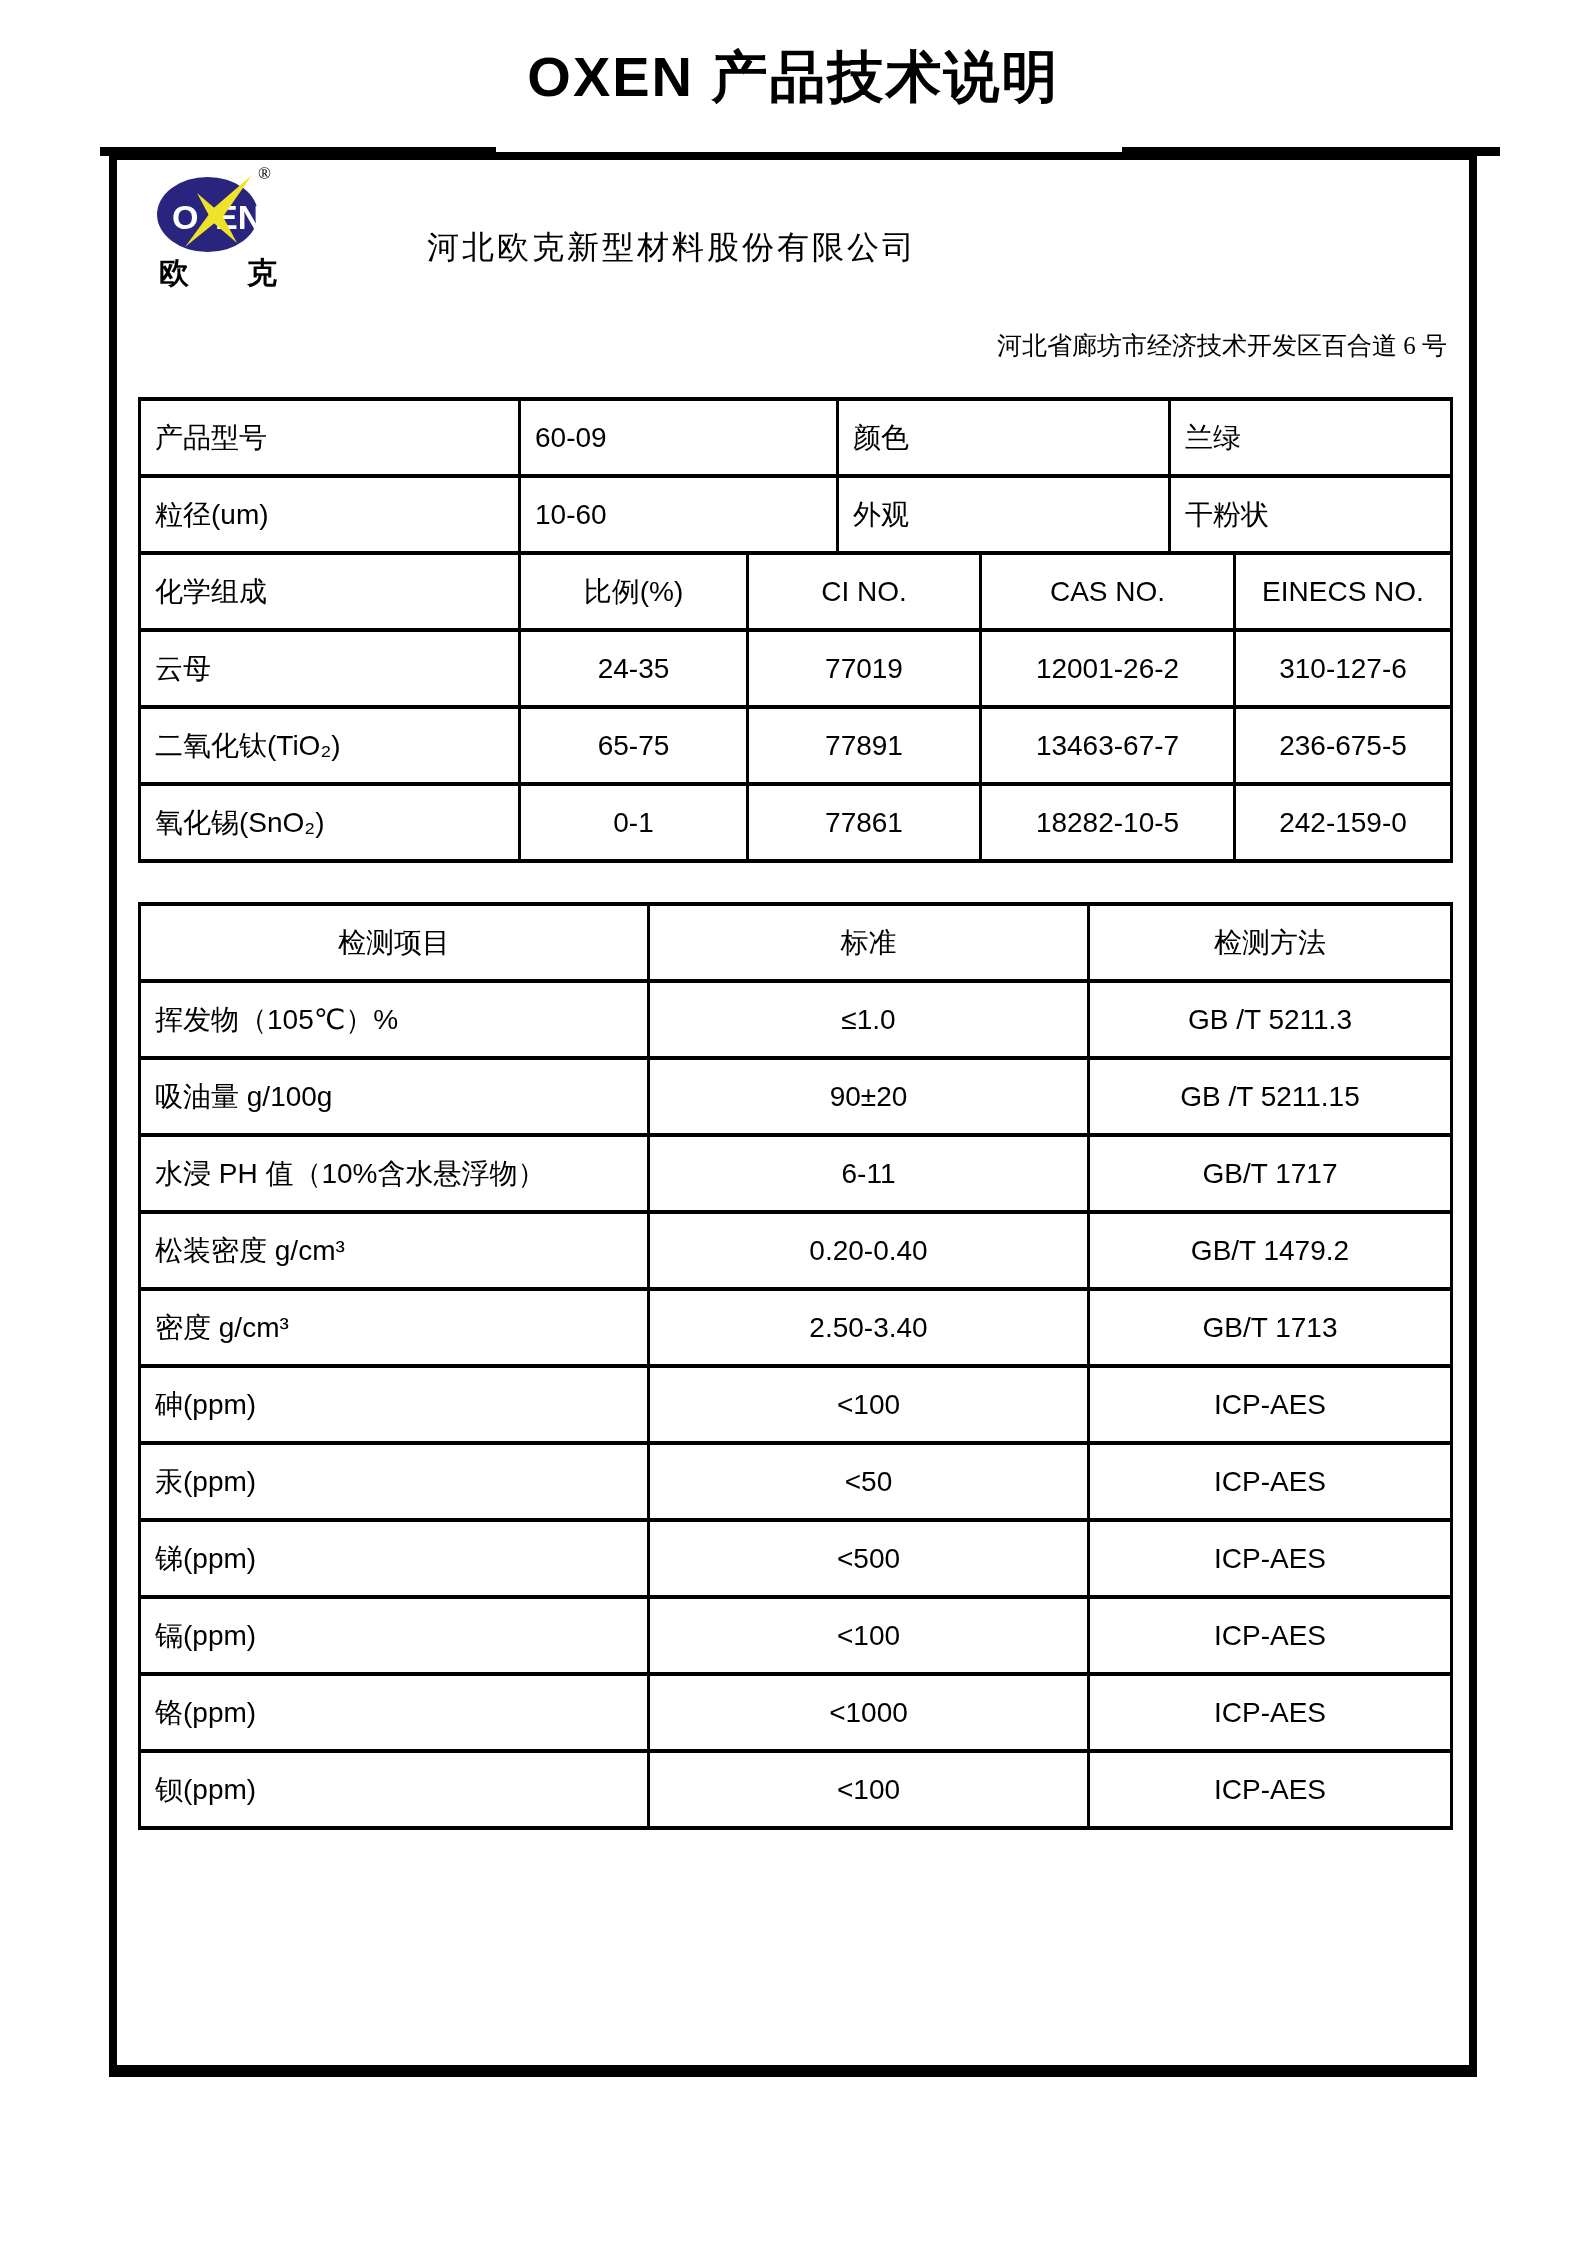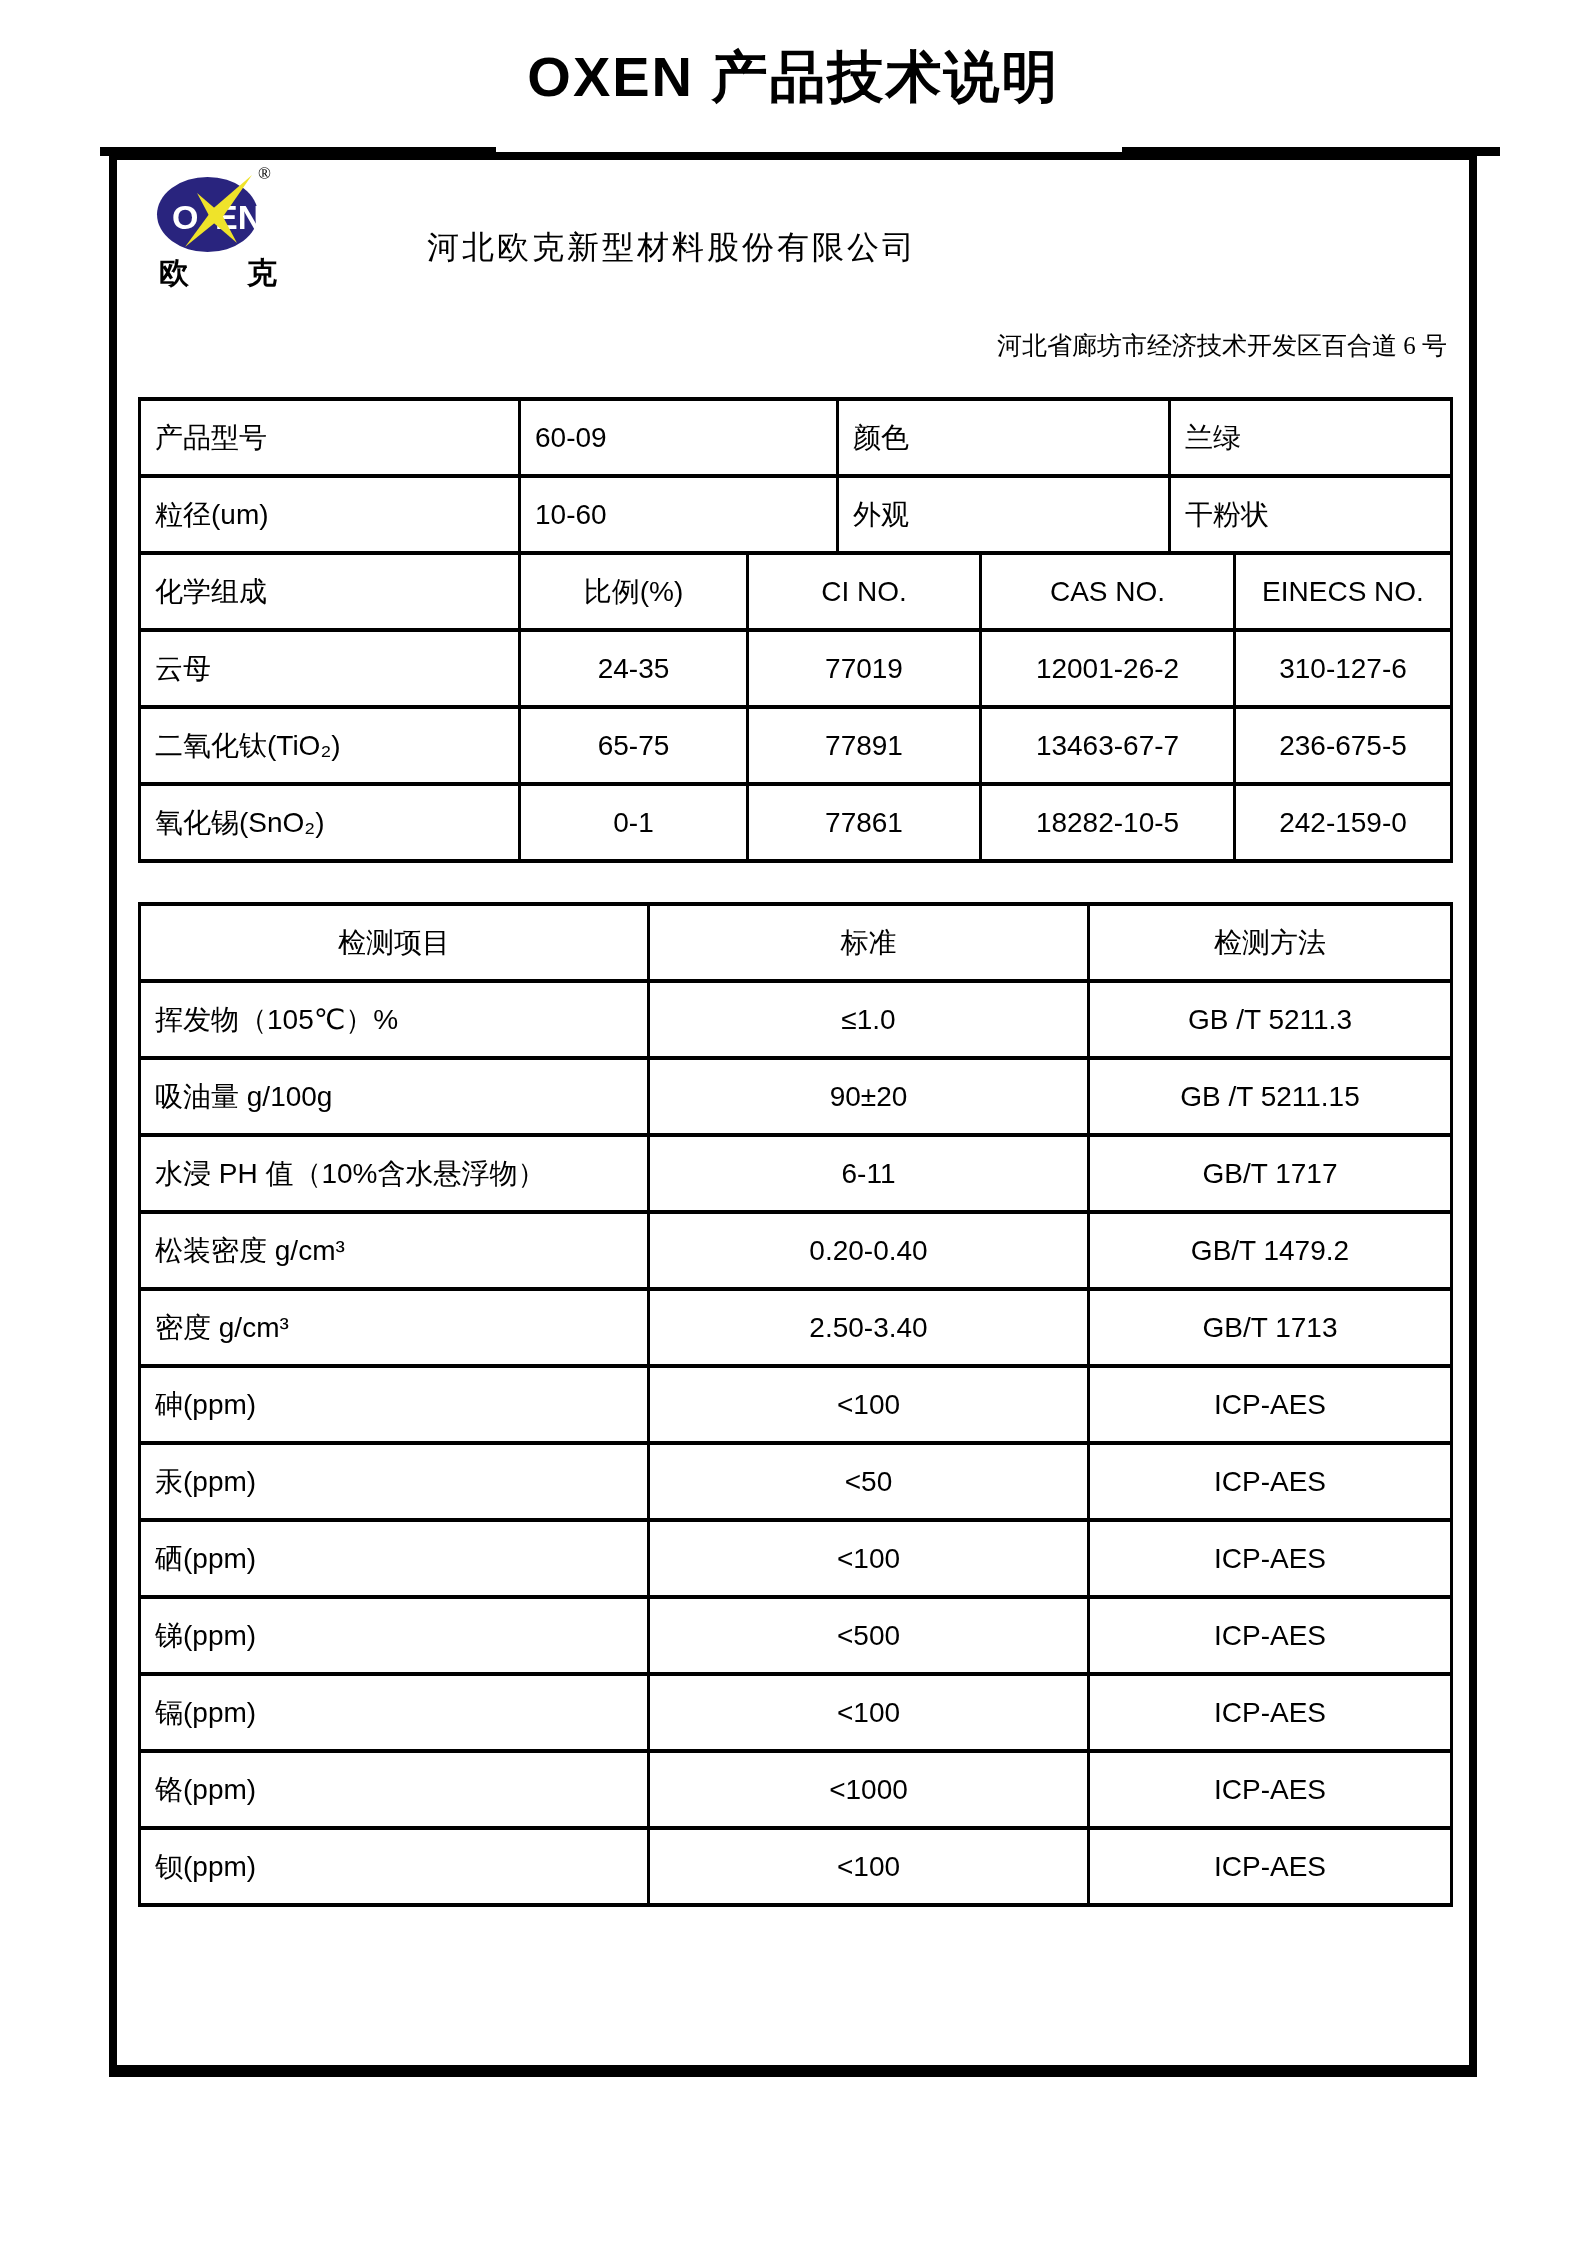--- a/index.html
+++ b/index.html
@@ -213,25 +213,20 @@
           <td class="lab">砷(ppm)</td>
           <td class="ctr">&lt;100</td>
           <td class="ctr">ICP-AES</td>
         </tr>
         <tr>
           <td class="lab">汞(ppm)</td>
           <td class="ctr">&lt;50</td>
           <td class="ctr">ICP-AES</td>
         </tr>
         <tr>
-          <td class="lab">硒(ppm)</td>
-          <td class="ctr">&lt;100</td>
-          <td class="ctr">ICP-AES</td>
-        </tr>
-        <tr>
           <td class="lab">锑(ppm)</td>
           <td class="ctr">&lt;500</td>
           <td class="ctr">ICP-AES</td>
         </tr>
         <tr>
           <td class="lab">镉(ppm)</td>
           <td class="ctr">&lt;100</td>
           <td class="ctr">ICP-AES</td>
         </tr>
         <tr>

